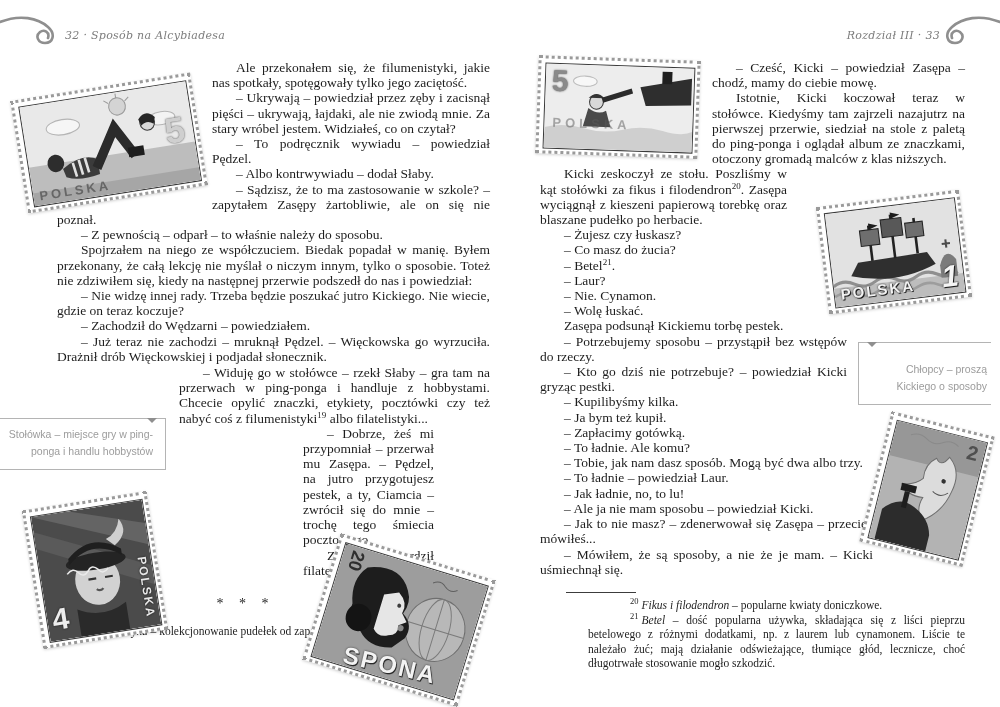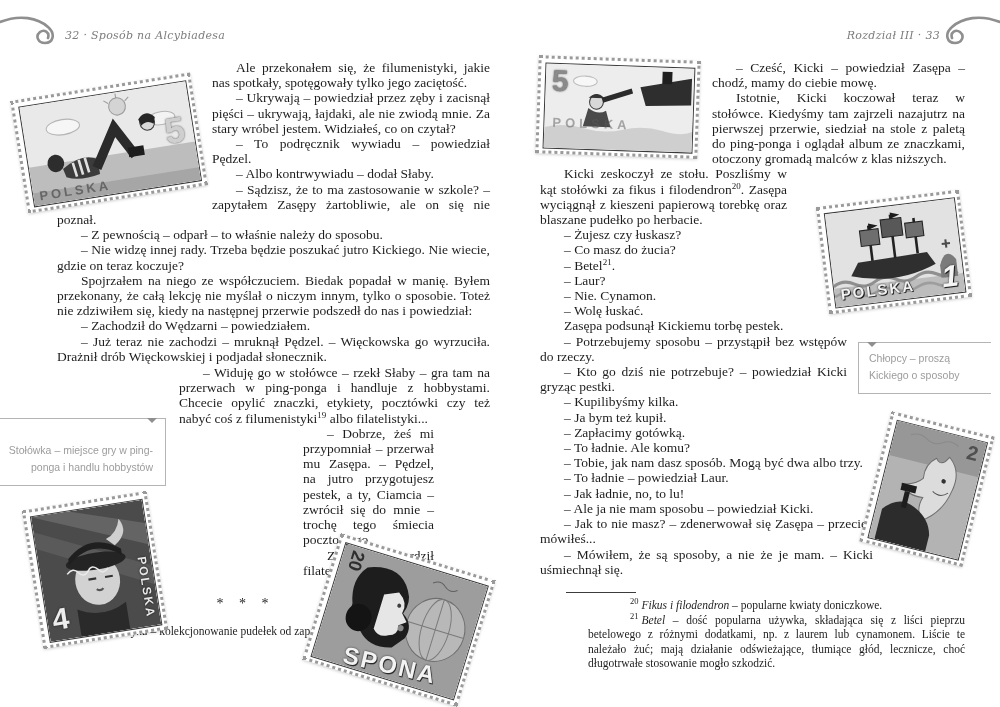--- a/index.html
+++ b/index.html
@@ -19,25 +19,25 @@
   .flow-right{left:540px;width:425px;}
   .flow p{margin:0;text-indent:24px;text-align:justify;hyphens:auto;}
   p.separator{ text-align:center;text-indent:0;margin-top:18px;letter-spacing:6px;font-size:14px;}
   .fl{float:left;}
   .fr{float:right;}
   sup.ref{font-size:9px;line-height:0;}
   
   .margin-note{position:absolute;font-family:"Liberation Sans",sans-serif;font-size:10.5px;
        line-height:1.65;color:#9c9c9c;box-sizing:border-box;background:#fff;}
   .note-left{left:0;top:418px;width:166px;border-top:1px solid #b4b4b4;border-right:1px solid #b4b4b4;
-       border-bottom:1px solid #b4b4b4;padding:23px 12px 8px 6px;text-align:right;}
+       border-bottom:1px solid #b4b4b4;padding:7px 12px 8px 6px;text-align:right;}
   .note-left::before{content:"";position:absolute;top:-1px;right:8px;border:5px solid transparent;
        border-top-color:#8f8f8f;}
   .note-right{left:858px;top:342px;width:133px;border-top:1px solid #b4b4b4;border-left:1px solid #b4b4b4;
-       border-bottom:1px solid #b4b4b4;padding:7px 4px 8px 10px;text-align:left;}
+       border-bottom:1px solid #b4b4b4;padding:18px 4px 8px 10px;text-align:right;}
   .note-right::before{content:"";position:absolute;top:-1px;left:8px;border:5px solid transparent;
        border-top-color:#8f8f8f;}
   
   .footnotes{position:absolute;font-size:11.5px;line-height:14.5px;text-align:justify;}
   .fn-left{left:57px;top:618px;width:402px;}
   .fn-right{left:540px;top:592px;width:425px;}
   .fn-rule{border-top:1px solid #3c3c3c;height:0;margin-bottom:5px;}
   .fn-left .fn-rule{width:84px;}
   .fn-right .fn-rule{width:70px;margin-left:26px;}
   .footnotes p{margin:0;}
@@ -88,22 +88,22 @@
 <div class="flow flow-left">
   <div class="fl" style="width:155px;height:150px;"></div>
   <div>
 
   <p><span>Ale przekonałem się, że filumenistyki, jakie nas spotkały, spotęgowały tylko jego zaciętość.</span><sup class="ref"></sup><span></span></p>
       <p><span>– Ukrywają – powiedział przez zęby i zacisnął pięści – ukrywają, łajdaki, ale nie zwiodą mnie. Za stary wróbel jestem. Widziałeś, co on czytał?</span><sup class="ref"></sup><span></span></p>
       <p><span>– To podręcznik wywiadu – powiedział Pędzel.</span><sup class="ref"></sup><span></span></p>
       <p><span>– Albo kontrwywiadu – dodał Słaby.</span><sup class="ref"></sup><span></span></p>
       <p><span>– Sądzisz, że to ma zastosowanie w szkole? – zapytałem Zasępy żartobliwie, ale on się nie poznał.</span><sup class="ref"></sup><span></span></p>
       <p><span>– Z pewnością – odparł – to właśnie należy do sposobu.</span><sup class="ref"></sup><span></span></p>
+      <p><span>Spojrzałem na niego ze współczuciem. Biedak popadał w manię. Byłem przekonany, że całą lekcję nie myślał o niczym innym, tylko o sposobie. Toteż nie zdziwiłem się, kiedy na następnej przerwie podszedł do nas i powiedział:</span><sup class="ref"></sup><span></span></p>
       <p><span>– Nie widzę innej rady. Trzeba będzie poszukać jutro Kickiego. Nie wiecie, gdzie on teraz koczuje?</span><sup class="ref"></sup><span></span></p>
-      <p><span>Spojrzałem na niego ze współczuciem. Biedak popadał w manię. Byłem przekonany, że całą lekcję nie myślał o niczym innym, tylko o sposobie. Toteż nie zdziwiłem się, kiedy na następnej przerwie podszedł do nas i powiedział:</span><sup class="ref"></sup><span></span></p>
       <p><span>– Zachodził do Wędzarni – powiedziałem.</span><sup class="ref"></sup><span></span></p>
       <p><span>– Już teraz nie zachodzi – mruknął Pędzel. – Więckowska go wyrzuciła. Drażnił drób Więckowskiej i podjadał słonecznik.</span><sup class="ref"></sup><span></span></p>
     </div>
   <div style="margin-top:1px;">
     <div class="fl" style="width:122px;height:76px;margin-top:10px;"></div>
     <div>
 
     <p><span>– Widuję go w stołówce – rzekł Słaby – gra tam na przerwach w ping-ponga i handluje z hobbystami. Chcecie opylić znaczki, etykiety, pocztówki czy też nabyć coś z filumenistyki</span><sup class="ref">19</sup><span> albo filatelistyki...</span></p>
       </div>
   </div>

